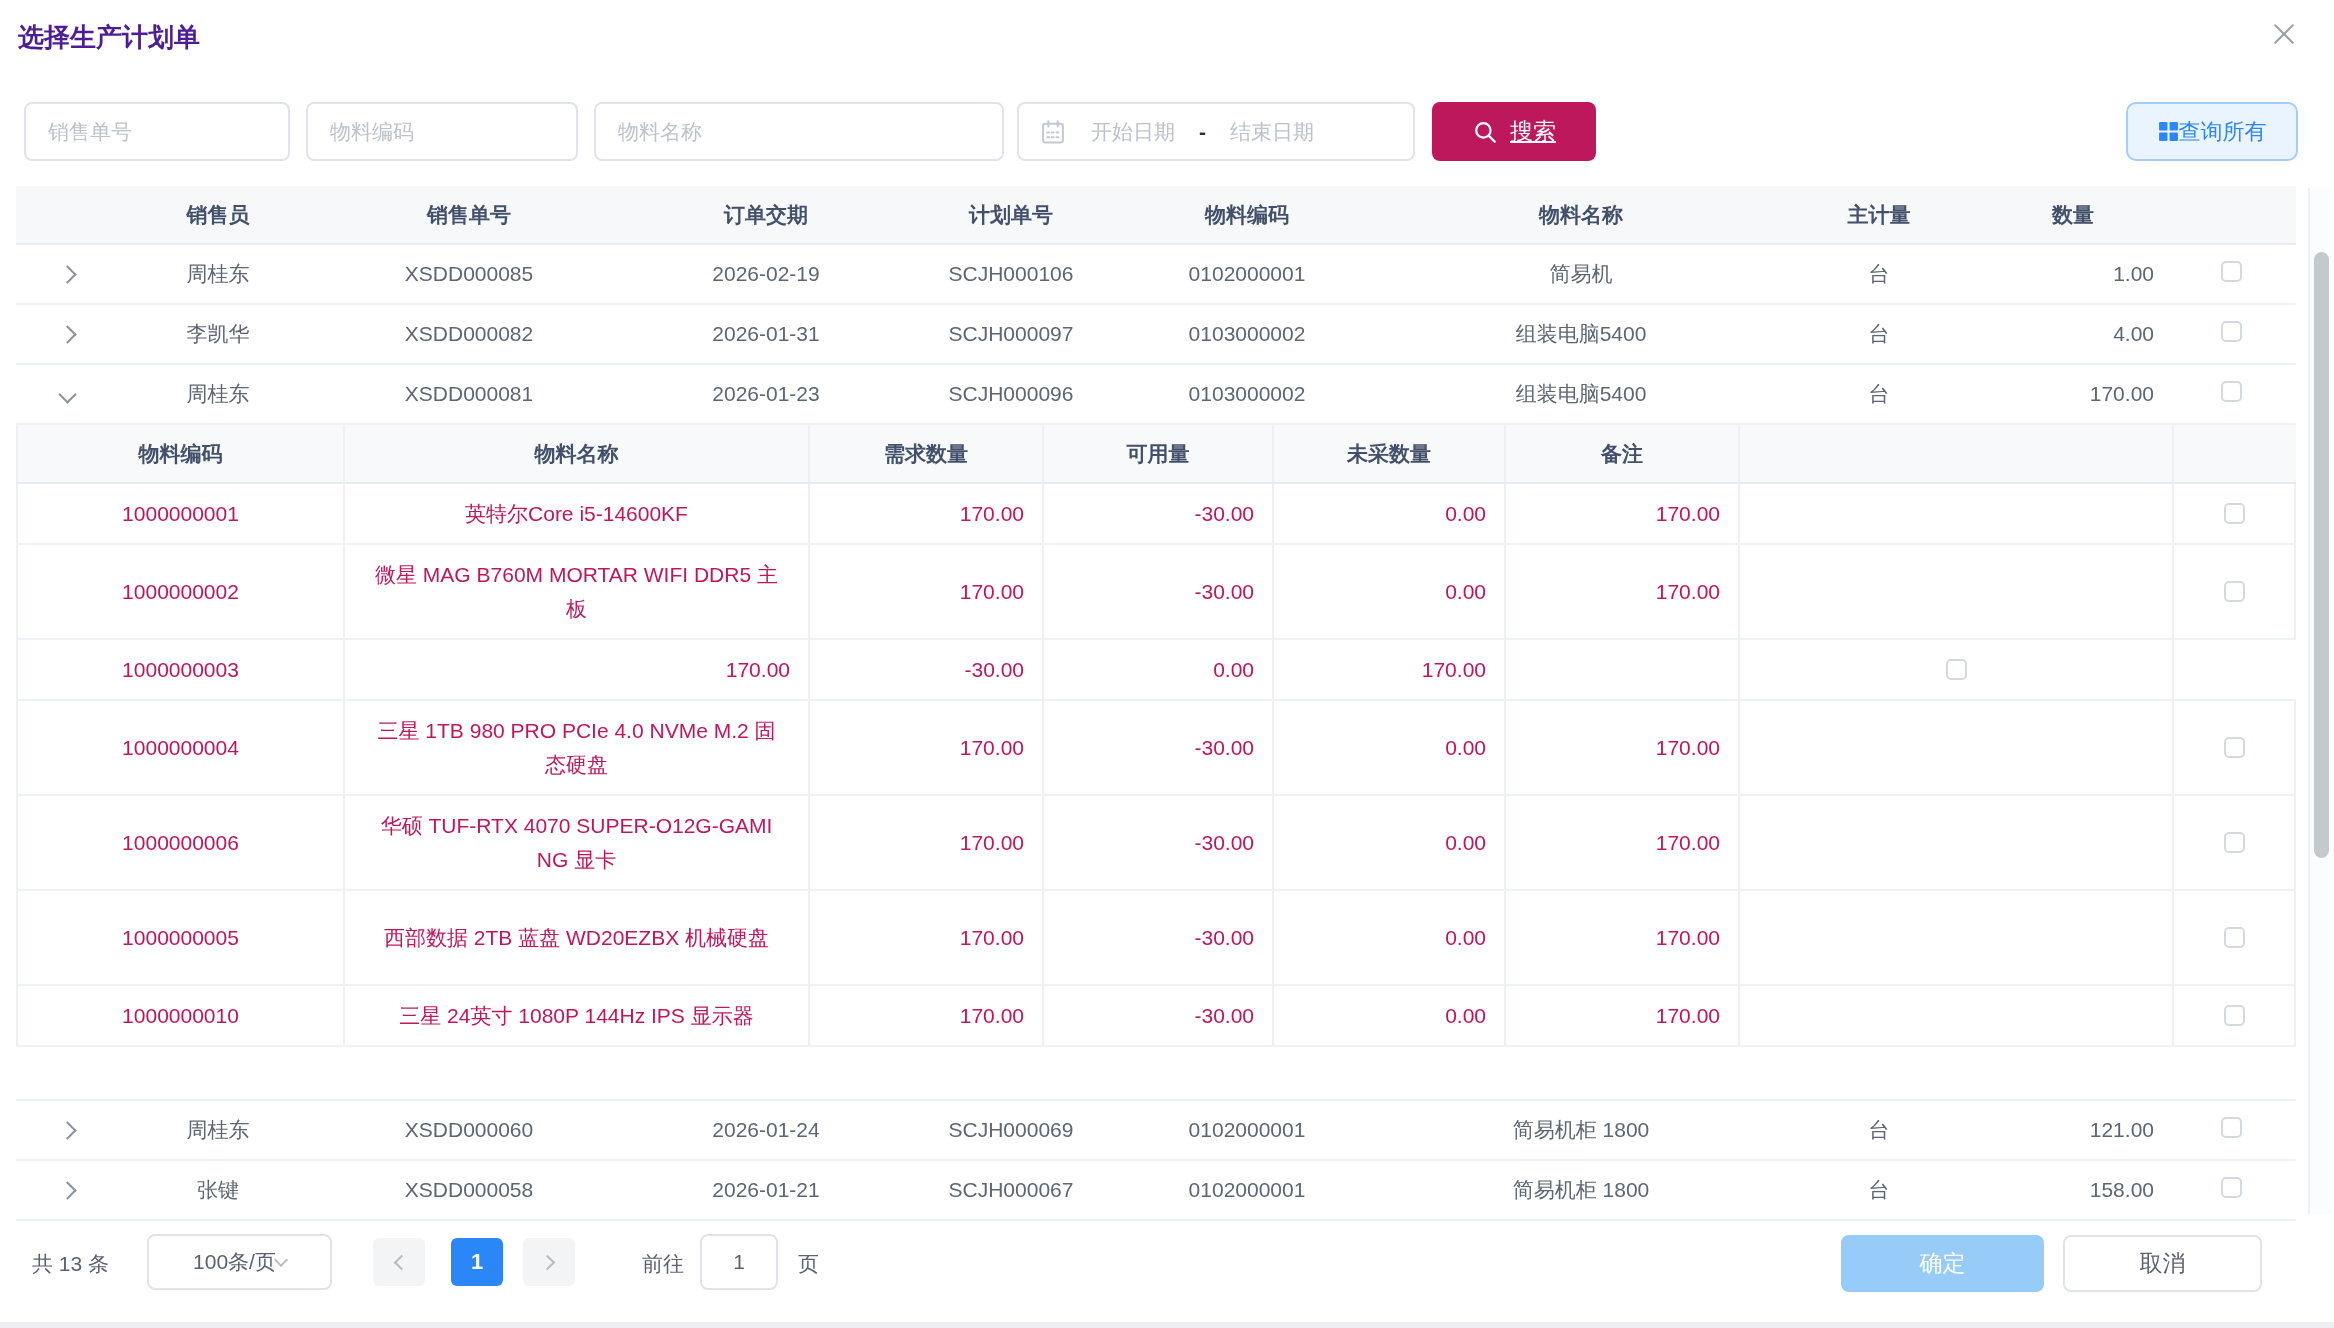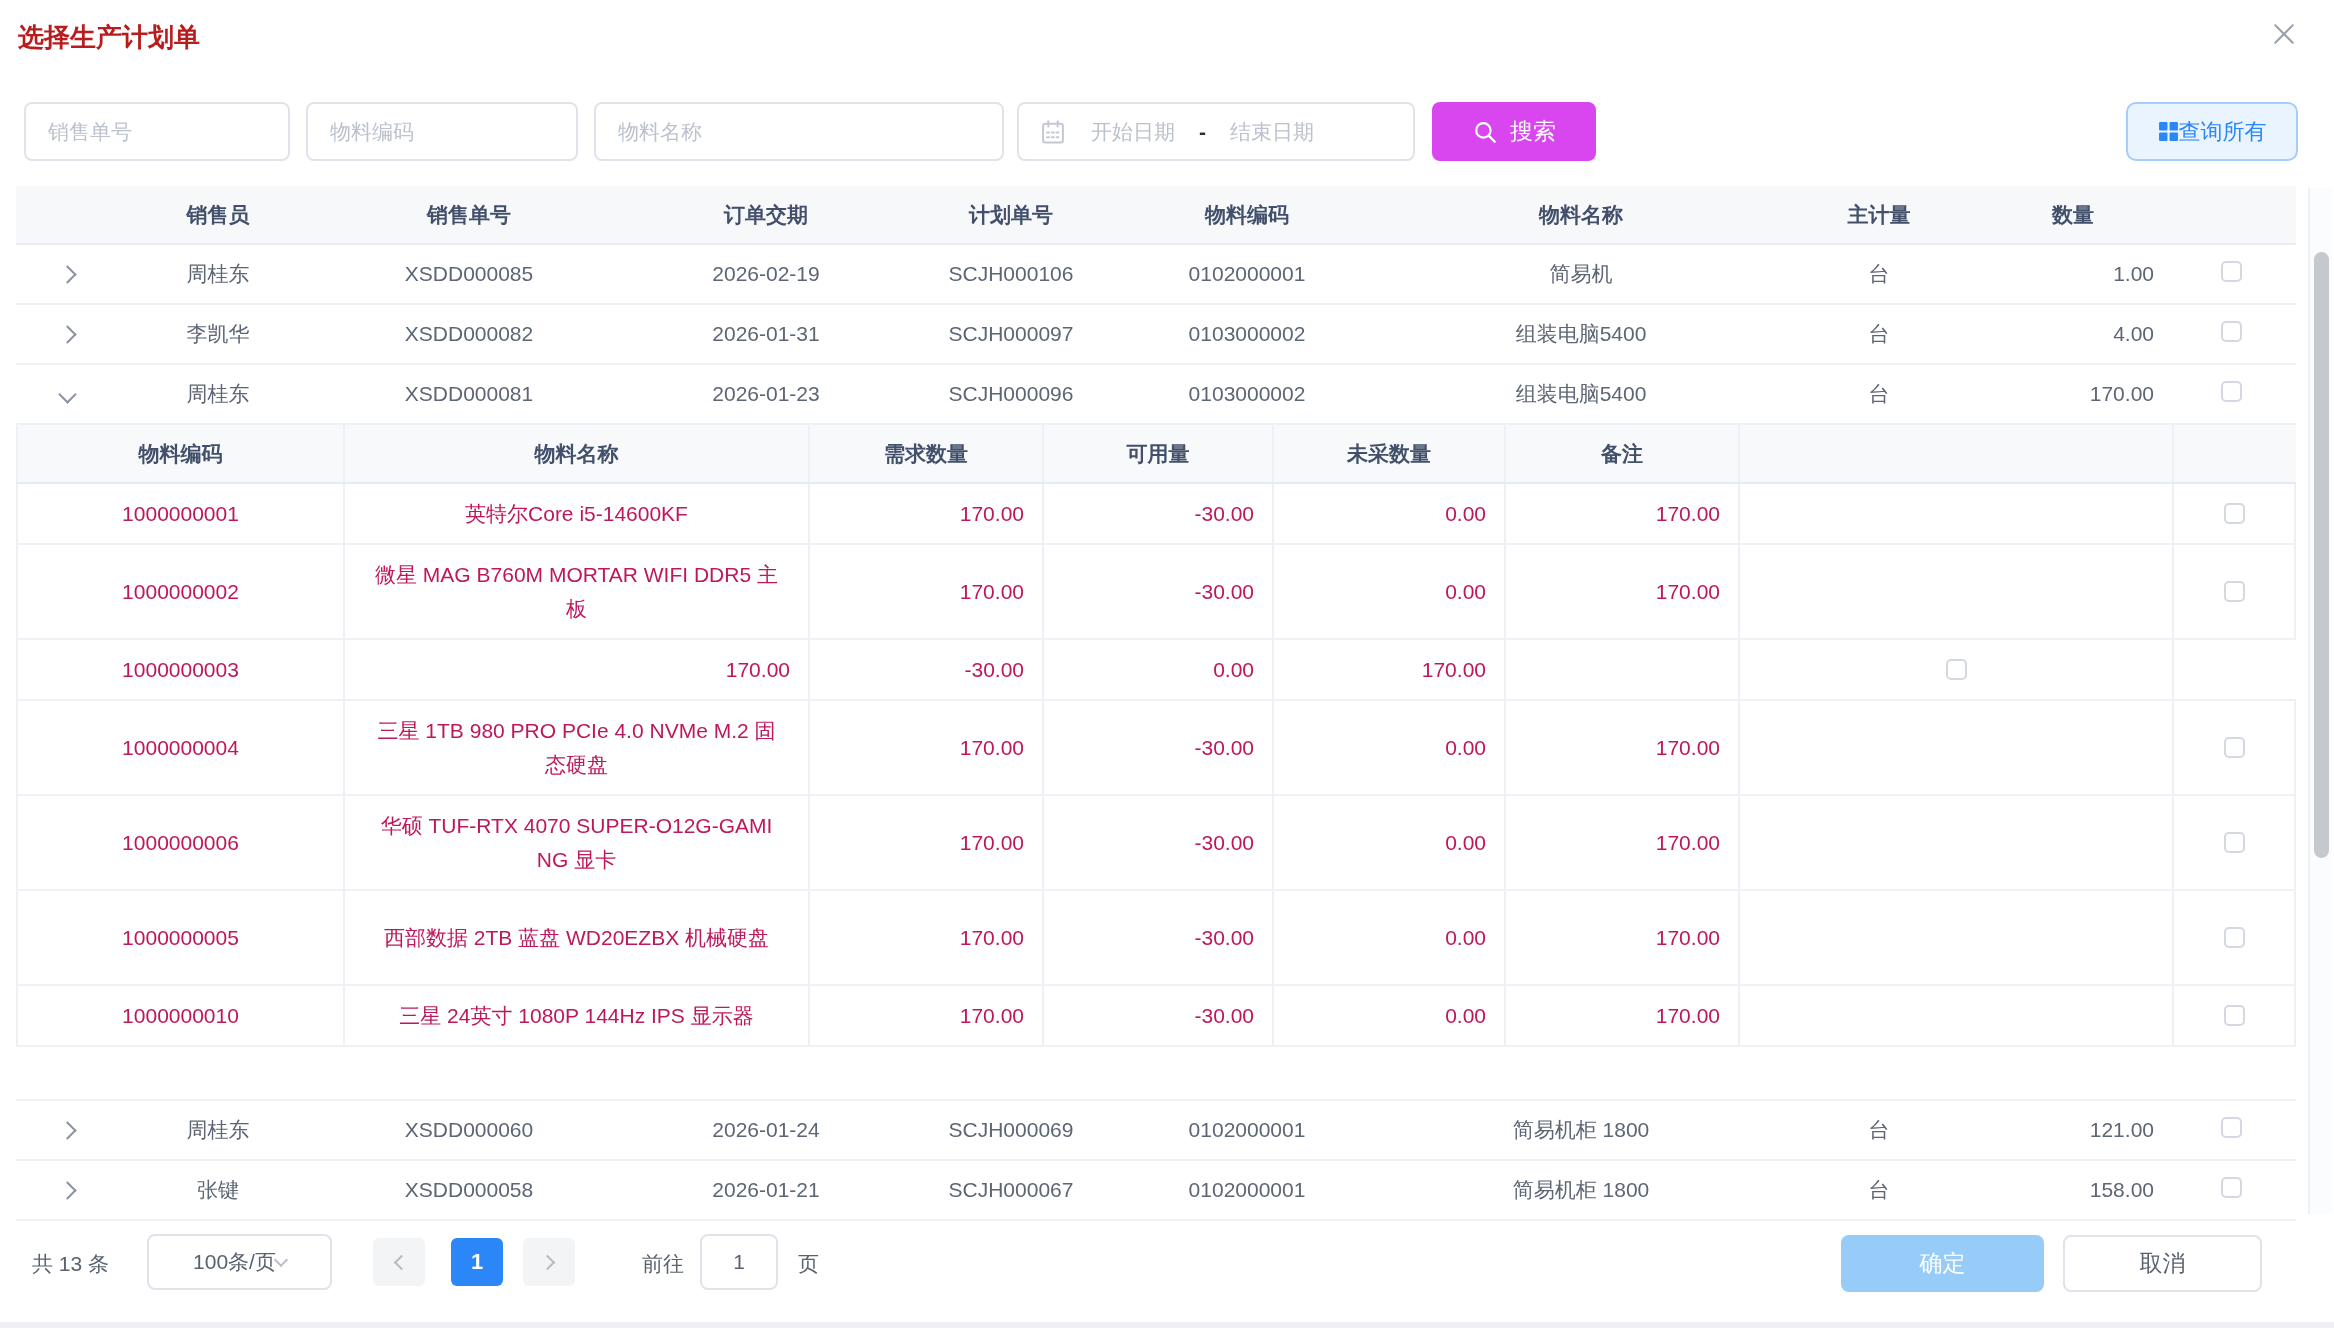--- a/index.html
+++ b/index.html
@@ -1,35 +1,35 @@
 <!DOCTYPE html>
 <html><head>
 <meta charset="utf-8">
 <style>
   html,body{margin:0;padding:0;}
   body{
     width:2334px;height:1328px;position:relative;overflow:hidden;background:#fff;
     font-family:"Liberation Sans","DejaVu Sans",sans-serif;color:#5d6674;
   }
   
-  .dlg-title{position:absolute;left:18px;top:20px;font-size:26px;font-weight:600;color:#b91c1c;}
+  .dlg-title{position:absolute;left:18px;top:20px;font-size:26px;font-weight:600;color:#4c1d95;}
   .close-btn{position:absolute;left:2262px;top:12px;width:44px;height:44px;display:flex;align-items:center;justify-content:center;cursor:pointer;}
   
   .f-input{position:absolute;top:102px;height:59px;border:2px solid #e0e4ea;border-radius:8px;box-sizing:border-box;
     font-size:21px;color:#333;padding:0 22px;outline:none;background:#fff;font-family:inherit;}
   .f-input::placeholder{color:#bcc2cd;}
   .fi-1{left:24px;width:266px;}
   .fi-2{left:306px;width:272px;}
   .fi-3{left:594px;width:410px;}
   .daterange{position:absolute;left:1017px;top:102px;width:398px;height:59px;border:2px solid #e0e4ea;border-radius:8px;
     box-sizing:border-box;display:flex;align-items:center;padding:0 20px;gap:24px;background:#fff;cursor:pointer;}
   .dr-ph{font-size:21px;color:#bcc2cd;}
   .dr-sep{font-size:21px;color:#2a2f36;font-weight:600;}
-  .search-btn{position:absolute;left:1432px;top:102px;width:164px;height:59px;background:#d946ef;border:none;border-radius:8px;
-    color:#fff;font-size:23px;display:flex;align-items:center;justify-content:center;gap:12px;cursor:pointer;font-family:inherit;}
+  .search-btn{position:absolute;left:1432px;top:102px;width:164px;height:59px;background:#be185d;border:none;border-radius:8px;
+    color:#fff;font-size:23px;display:flex;align-items:center;justify-content:center;gap:12px;cursor:pointer;font-family:inherit;text-decoration:underline;}
   .query-all-btn{position:absolute;left:2126px;top:102px;width:172px;height:59px;background:#eaf4fe;border:2px solid #a5cdfb;
     border-radius:10px;box-sizing:border-box;color:#2b86f8;font-size:22px;display:flex;align-items:center;justify-content:center;cursor:pointer;font-family:inherit;}
   
   .table-area{position:absolute;left:16px;top:186px;width:2280px;}
   .grid-main{display:grid;grid-template-columns:102px 200px 302px 292px 198px 274px 394px 202px 186px 130px;align-items:center;}
   .thead{height:59px;background:#f7f8fa;border-bottom:2px solid #e9edf3;box-sizing:border-box;}
   .thead .cell{font-size:21px;font-weight:700;color:#42506b;}
   .trow{height:60px;border-bottom:2px solid #eef1f6;box-sizing:border-box;font-size:21px;color:#5d6674;}
   .cell{text-align:center;}
   .cell.qty{text-align:right;padding-right:12px;}

